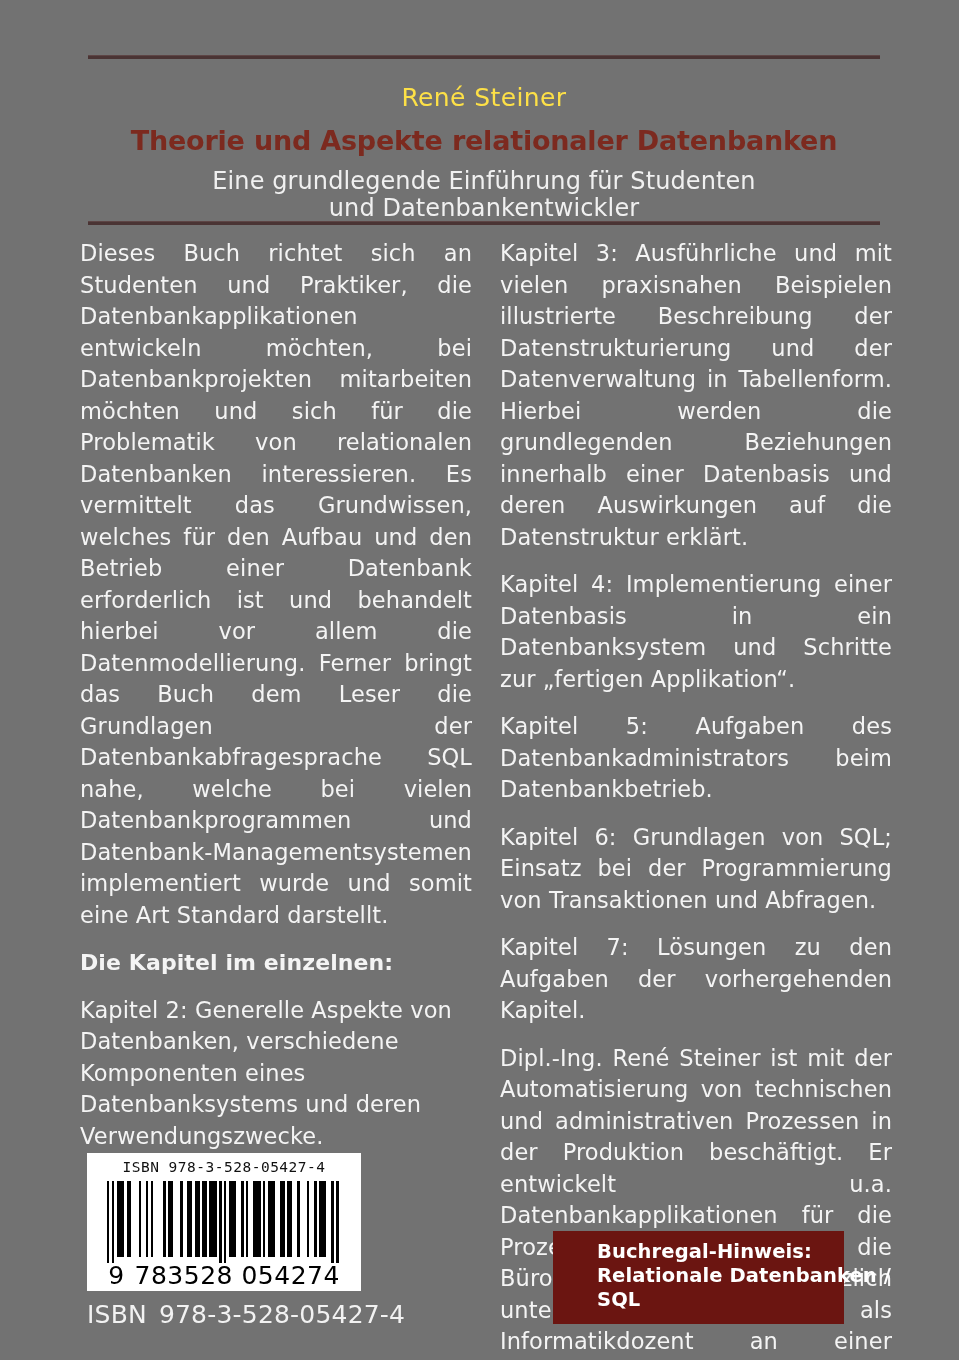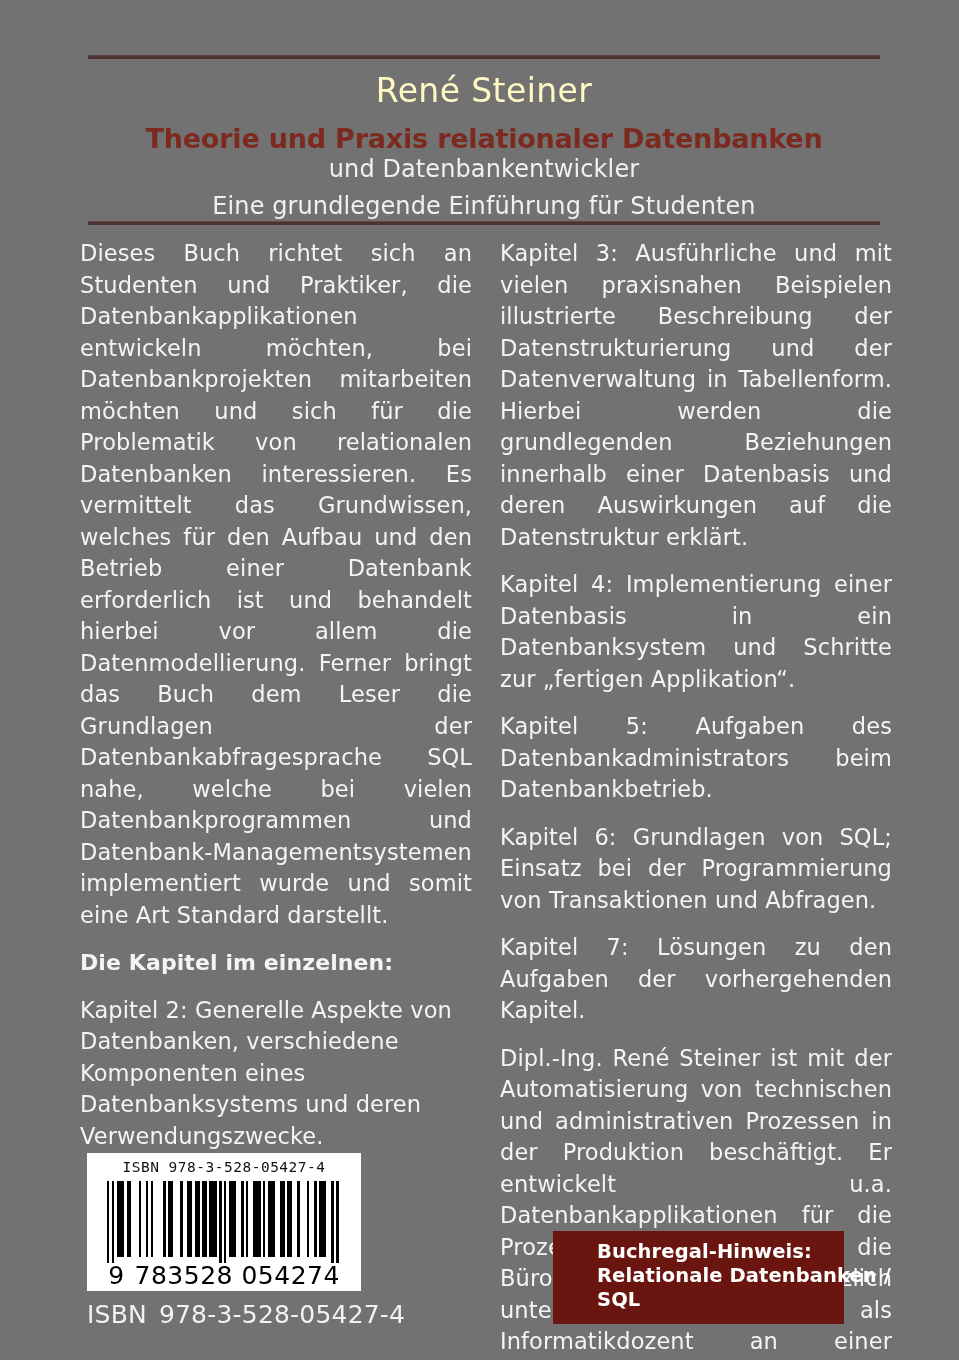--- a/index.html
+++ b/index.html
@@ -31,24 +31,25 @@
 
   .header {
     position: absolute;
     left: 88px;
     top: 70px;
     width: 792px;
     text-align: center;
   }
   .author-name {
     font-family: "DejaVu Sans", sans-serif;
-    font-size: 33px;
-    color: #fef9c3;
+    font-size: 25px;
+    color: #fde047;
     letter-spacing: 0.4px;
     line-height: 1.25;
+    margin-top: 12px;
   }
   .book-title {
     font-family: "DejaVu Sans", sans-serif;
     font-weight: bold;
     font-size: 27px;
     color: #7c2a1f;
     letter-spacing: -0.2px;
     margin-top: 12px;
     line-height: 1.2;
   }
@@ -176,23 +177,23 @@
 </style>
 </head>
 <body>
 
 <div class="page">
 
   <div class="rule rule-top"></div>
 
   <div class="header">
     <div class="author-name">René Steiner</div>
-    <div class="book-title">Theorie und Praxis relationaler Datenbanken</div>
+    <div class="book-title">Theorie und Aspekte relationaler Datenbanken</div>
+    <div class="book-subtitle">Eine grundlegende Einführung für Studenten</div>
     <div class="book-subtitle" style="margin-top:0;">und Datenbankentwickler</div>
-    <div class="book-subtitle">Eine grundlegende Einführung für Studenten</div>
   </div>
 
   <div class="rule rule-mid"></div>
 
   <div class="columns">
 
     <div class="col col-left">
       <p class="para">Dieses Buch richtet sich an Studenten und Praktiker, die Datenbankapplikationen entwickeln möchten, bei Datenbankprojekten mitarbeiten möchten und sich für die Problematik von relationalen Datenbanken interessieren. Es vermittelt das Grundwissen, welches für den Aufbau und den Betrieb einer Datenbank erforderlich ist und behandelt hierbei vor allem die Datenmodellierung. Ferner bringt das Buch dem Leser die Grundlagen der Datenbankabfragesprache SQL nahe, welche bei vielen Datenbankprogrammen und Datenbank-Managementsystemen implementiert wurde und somit eine Art Standard darstellt.</p>
       <p class="para bold">Die Kapitel im einzelnen:</p>
       <p class="para last-loose">Kapitel 2: Generelle Aspekte von Datenbanken, verschiedene Komponenten eines Datenbanksystems und deren Verwendungszwecke.</p>

